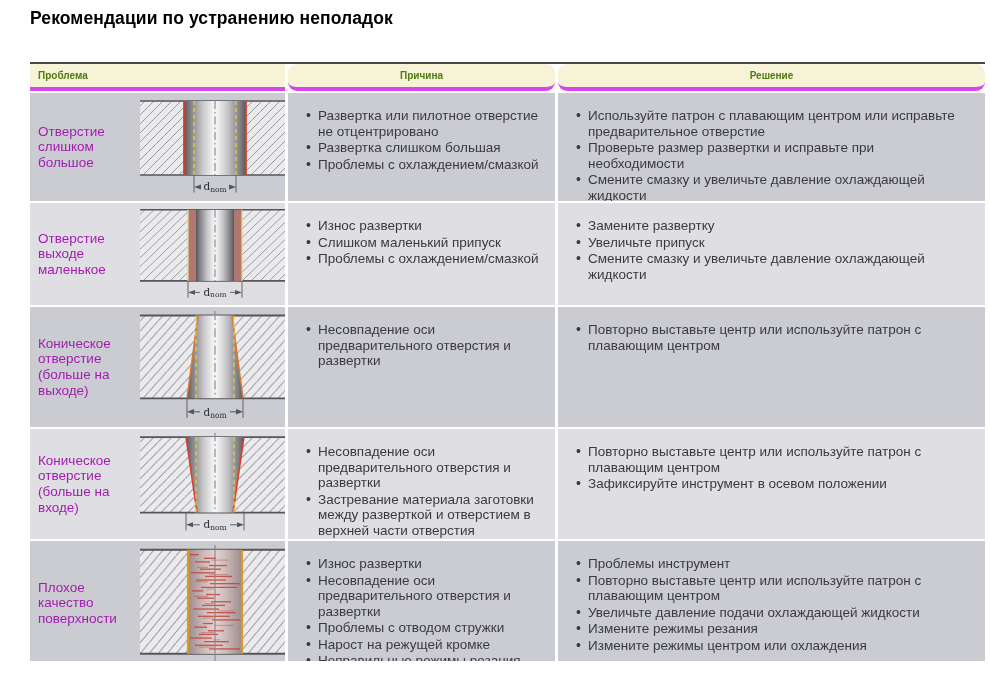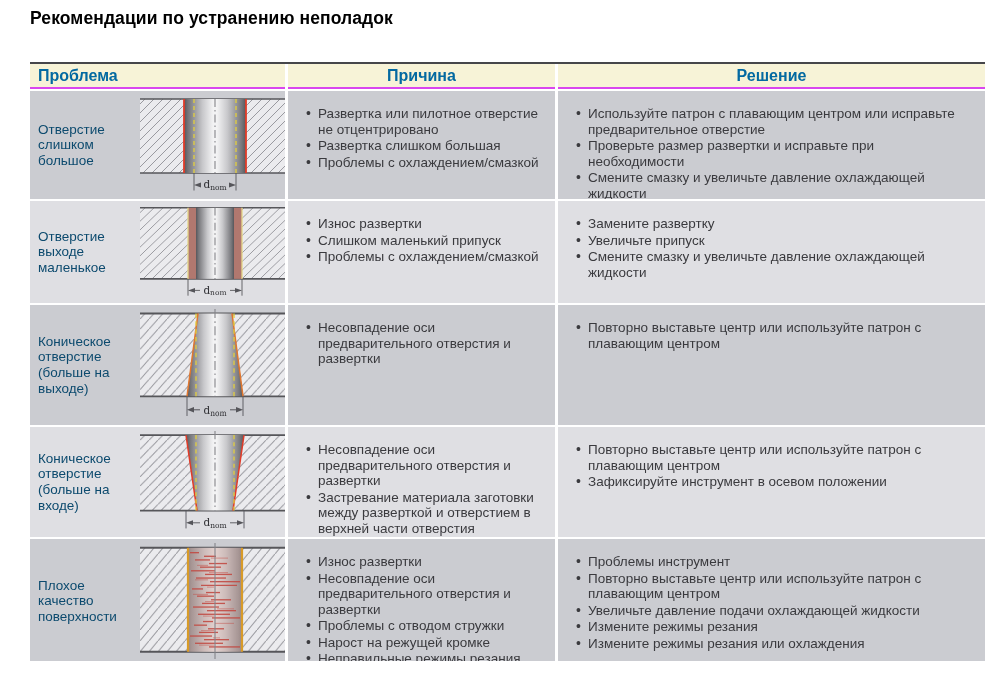--- a/index.html
+++ b/index.html
@@ -14,40 +14,40 @@
     font-size:17.5px;font-weight:bold;color:#000;
     letter-spacing:.1px;
   }
   .trouble-table{position:absolute;left:30px;top:62px;width:955px;}
   .thead{
     display:grid;grid-template-columns:255px 267px 427px;column-gap:3px;
     border-top:2px solid #46464a;
   }
   .th{
     background:var(--header-bg,#f7f3d7);
-    height:23px;border-bottom:2px solid #d946ef;
+    height:23px;border-bottom:4px solid #d946ef;
     display:flex;align-items:center;
-    font-weight:bold;font-size:16px;color:#0369a1;
+    font-weight:bold;font-size:10px;color:#4d7c0f;
   }
   .th.left{padding-left:8px;}
-  .th.center{justify-content:center;}
+  .th.center{justify-content:center;border-radius:9px;}
   .trow{
     display:grid;grid-template-columns:255px 267px 427px;column-gap:3px;
     margin-top:2px;
   }
   .cell{overflow:hidden;}
   .trow.dark .cell{background:var(--row-dark,#cbccd1);}
   .trow.light .cell{background:var(--row-light,#dfdfe3);}
   .trow.last .cell{border-bottom:3px solid #2a2a2e;}
   .cell-problem{display:flex;}
   .problem-label{
     width:102px;flex:0 0 102px;
     display:flex;align-items:center;
     padding-left:8px;
-    font-size:13.5px;color:#0c4a6e;line-height:1.16;
+    font-size:13.5px;color:#a21caf;line-height:1.16;
   }
   .diagram-slot{
     flex:1;display:flex;align-items:center;justify-content:flex-end;
     padding-right:2px;
   }
   ul.bullets{
     list-style:none;margin:8px;padding:7px 6px 4px 9px;
     font-size:13.5px;color:#3a3a3e;line-height:1.15;
   }
   ul.bullets li{position:relative;padding-left:13px;margin-bottom:1px;}
@@ -379,19 +379,19 @@
               <li>Нарост на режущей кромке</li>
               <li>Неправильные режимы резания</li>
             </ul>
     </div>
     <div class="cell">
       <ul class="bullets">
               <li>Проблемы инструмент</li>
               <li>Повторно выставьте центр или используйте патрон с плавающим центром</li>
               <li>Увеличьте давление подачи охлаждающей жидкости</li>
               <li>Измените режимы резания</li>
-              <li>Измените режимы резания или охлаждения</li>
+              <li>Измените режимы центром или охлаждения</li>
             </ul>
     </div>
   </div>
       </div>
   </div>
 </div>
 
 </body></html>

